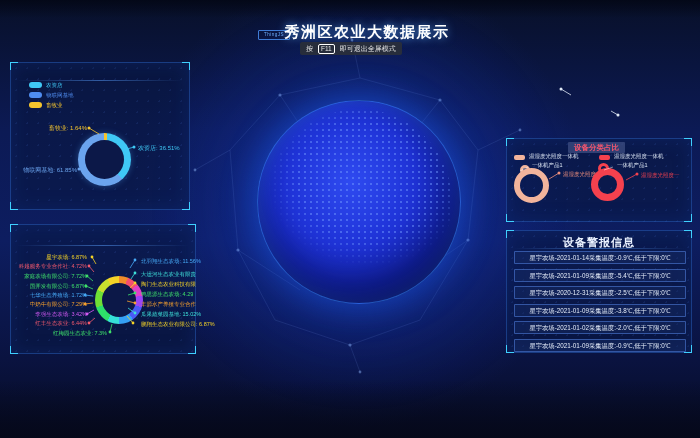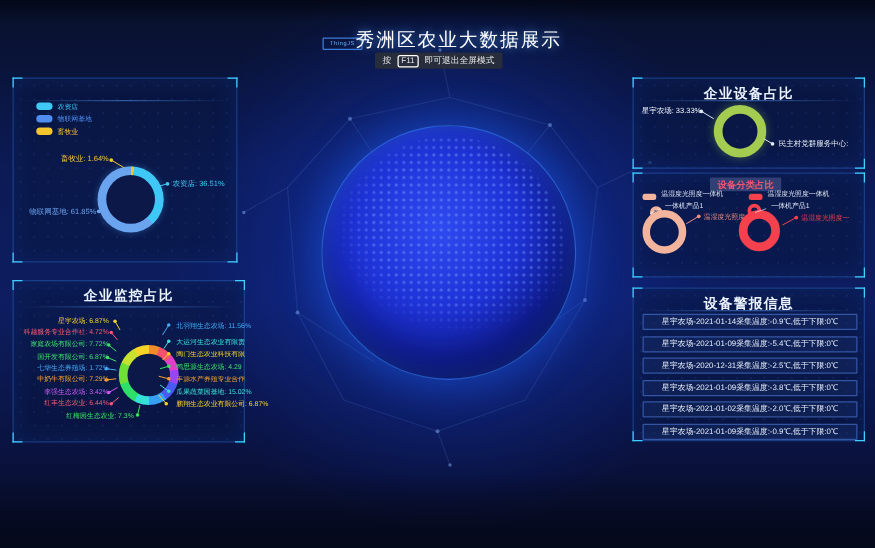--- a/index.html
+++ b/index.html
@@ -20,21 +20,21 @@
     -webkit-mask-image:radial-gradient(ellipse 75% 65% at 55% 38%, #000 50%, transparent 72%);
     mask-image:radial-gradient(ellipse 75% 65% at 55% 38%, #000 50%, transparent 72%);}
   .topband{position:absolute;left:0;top:0;width:700px;height:18px;z-index:3;
     background:linear-gradient(180deg,rgba(3,7,22,.9),rgba(3,7,22,0));}
   .vignette{position:absolute;left:0;bottom:0;width:700px;height:58px;z-index:3;
     background:linear-gradient(180deg,rgba(5,8,24,0),rgba(5,8,24,.85));}
   
   .logo{position:absolute;left:258px;top:30px;width:30px;height:8px;line-height:8px;z-index:4;
     border:1px solid #3f7bd5;border-radius:1px;color:#6fb0ff;font-size:4.5px;text-align:center;letter-spacing:.5px;}
   .title{position:absolute;left:262px;top:23px;width:210px;text-align:center;z-index:4;
-    font-size:15px;font-weight:normal;color:#fff;letter-spacing:1.5px;text-shadow:0 0 8px rgba(90,170,255,.8);}
+    font-size:15px;font-weight:bold;color:#fff;letter-spacing:1.5px;text-shadow:0 0 8px rgba(90,170,255,.8);}
   .tip{position:absolute;left:300px;top:42px;height:13px;line-height:13px;padding:0 6px;z-index:4;
     background:rgba(42,47,57,.92);border-radius:2px;font-size:7px;color:#e8e8e8;white-space:nowrap;}
   .key{display:inline-block;border:1px solid #fff;border-radius:2px;padding:0 2px;margin:0 3px;font-size:6.5px;line-height:8px;}
   
   .panel{position:absolute;z-index:4;box-sizing:border-box;
     background-color:rgba(10,24,66,.55);
     background-image:radial-gradient(rgba(90,140,255,.10) 1px, transparent 1px);background-size:11px 11px;
     border:1px solid rgba(46,106,210,.45);box-shadow:inset 0 0 18px rgba(20,60,160,.25);}
   .p1{left:10px;top:62px;width:180px;height:148px;}
   .p2{left:10px;top:224px;width:186px;height:130px;}
@@ -147,21 +147,20 @@
     <div class="lab r" style="left: 20px; top: 62px; width: 56px; color: rgb(245, 197, 46);">畜牧业: 1.64%</div>
     <div class="lab" style="left: 127px; top: 82px; color: rgb(63, 200, 245);">农资店: 36.51%</div>
     <div class="lab r" style="left: 4px; top: 104px; width: 62px; color: rgb(107, 164, 238);">物联网基地: 61.85%</div>
   </div>
 
   <div class="panel p2">
     <i class="c tl"></i>
       <i class="c tr"></i>
       <i class="c bl"></i>
       <i class="c br"></i>
-    <div class="ptitle">企业监控占比</div>
     <div class="tline" style="top:20px"></div>
     <div class="ring ring2">
         <div class="hole"></div>
       </div>
     <div class="lab r sm" style="left: 2px; top: 29px; width: 74px; color: rgb(245, 211, 39);">星宇农场: 6.87%</div>
     <div class="lab r sm" style="left: 2px; top: 38px; width: 74px; color: rgb(245, 90, 110);">科越服务专业合作社: 4.72%</div>
     <div class="lab r sm" style="left: 2px; top: 48px; width: 74px; color: rgb(62, 224, 106);">家庭农场有限公司: 7.72%</div>
     <div class="lab r sm" style="left: 2px; top: 58px; width: 74px; color: rgb(62, 224, 106);">国开发有限公司: 6.87%</div>
     <div class="lab r sm" style="left: 2px; top: 67px; width: 74px; color: rgb(70, 168, 245);">七华生态养殖场: 1.72%</div>
     <div class="lab r sm" style="left: 2px; top: 76px; width: 74px; color: rgb(245, 160, 46);">中奶牛有限公司: 7.29%</div>
@@ -170,31 +169,20 @@
     <div class="lab r sm" style="left: 30px; top: 105px; width: 66px; color: rgb(62, 224, 106);">红梅园生态农业: 7.3%</div>
     <div class="lab sm" style="left: 130px; top: 33px; color: rgb(70, 168, 245);">北羽翔生态农场: 11.56%</div>
     <div class="lab sm clip" style="left: 130px; top: 46px; width: 55px; color: rgb(62, 224, 216);">大运河生态农业有限责任公</div>
     <div class="lab sm clip" style="left: 130px; top: 56px; width: 55px; color: rgb(245, 211, 39);">陶门生态农业科技有限公</div>
     <div class="lab sm" style="left: 130px; top: 66px; color: rgb(62, 224, 106);">鸭思源生态农场: 4.29</div>
     <div class="lab sm clip" style="left: 130px; top: 76px; width: 55px; color: rgb(245, 160, 46);">丰源水产养殖专业合作社: 1.</div>
     <div class="lab sm" style="left: 130px; top: 86px; color: rgb(62, 224, 216);">瓜果蔬菜园基地: 15.02%</div>
     <div class="lab sm" style="left: 130px; top: 96px; color: rgb(245, 211, 39);">鹏翔生态农业有限公司: 6.87%</div>
   </div>
 
-  <div class="panel p3">
-    <i class="c tl"></i>
-      <i class="c tr"></i>
-      <i class="c bl"></i>
-      <i class="c br"></i>
-    <div class="ptitle">企业设备占比</div>
-    <div class="tline" style="top:17px"></div>
-    <div class="ring ring3"></div>
-    <div class="lab r" style="left: 2px; top: 23px; width: 52px; color: rgb(232, 238, 248);">星宇农场: 33.33%</div>
-    <div class="lab" style="left: 116px; top: 50px; color: rgb(232, 238, 248);">民主村党群服务中心:</div>
-  </div>
 
   <div class="panel p4">
     <i class="c tl"></i>
       <i class="c tr"></i>
       <i class="c bl"></i>
       <i class="c br"></i>
     <div class="tbox" style="color: rgb(245, 85, 110);">设备分类占比</div>
     <i class="sw4" style="left: 7px; top: 16px; background: rgb(242, 180, 156);"></i>
     <div class="l4" style="left:22px;top:14px">温湿度光照度一体机</div>
     <div class="l4" style="left:25px;top:23px">一体机产品1</div>

